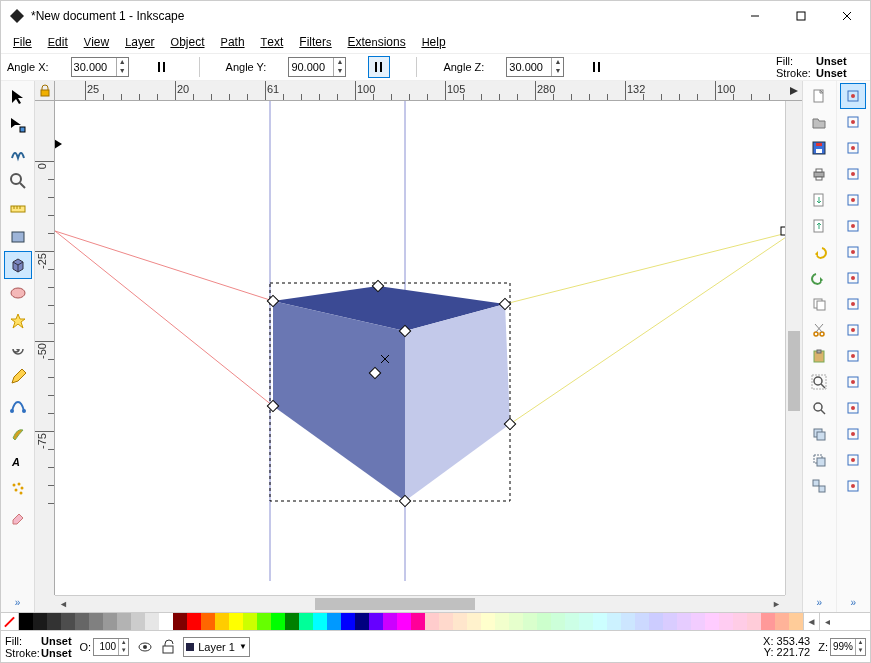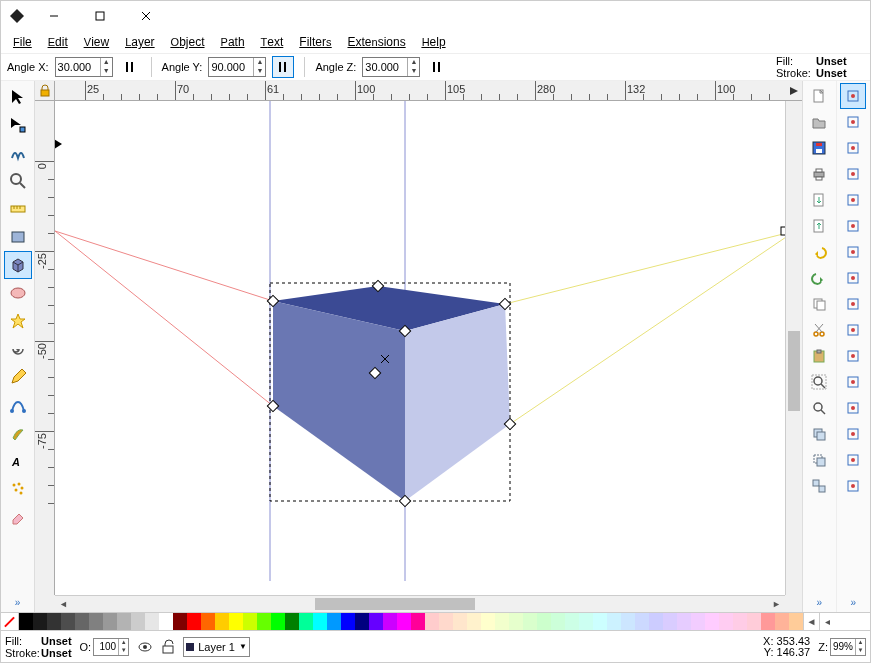--- a/index.html
+++ b/index.html
@@ -4,21 +4,21 @@
 <style>
 * { box-sizing: border-box; margin: 0; padding: 0; font-family: "Segoe UI", Tahoma, sans-serif; font-size: 11px; user-select: none; }
 body { width: 871px; height: 663px; background: #fff; overflow: hidden; display: flex; flex-direction: column; border: 1px solid #ccc; }
 .titlebar { height: 30px; display: flex; align-items: center; padding: 0 0 0 8px; background: #fff; }
 .titlebar .logo { width:16px; height:16px; margin-right:6px; }
 .titlebar .title { flex: 1; font-size: 12px; }
 .titlebar .winbtn { width: 46px; height: 30px; display:flex; align-items:center; justify-content:center; }
 .menubar { height: 22px; display: flex; align-items: center; padding: 0 6px; gap: 4px; }
 .menubar .mi { padding: 2px 6px; font-size: 12px; text-decoration: underline; }
 .menubar .mi u { text-decoration: underline; }
-.optbar { height: 28px; display:flex; align-items:center; padding:0 6px; gap:6px; border-top:1px solid #eee; border-bottom:1px solid #eee; }
+.optbar { height: 28px; display:flex; align-items:center; padding:0 6px; gap:22px; border-top:1px solid #eee; border-bottom:1px solid #eee; }
 .optbar .lbl { font-size:11px; }
 .optbar .spin { display:flex; align-items:center; border:1px solid #7a7a7a; height:20px; background:#fff; }
 .optbar .spin input { width:44px; border:none; outline:none; font-size:11px; padding:0 2px; text-align:left; }
 .optbar .spin .ar { display:flex; flex-direction:column; width:12px; }
 .optbar .spin .ar div { height:9px; font-size:7px; line-height:8px; text-align:center; color:#444; border-left:1px solid #aaa; }
 .parbtn { width:22px; height:22px; display:flex; align-items:center; justify-content:center; border:1px solid transparent; }
 .parbtn.pressed { background:#e5f1fb; border-color:#0078d7; }
 .vsep { width:1px; height:20px; background:#ccc; margin:0 4px; }
 .fillrow { margin-left:auto; font-size:11px; line-height:12px; text-align:left; padding-right:8px; }
 .fillrow div { display:flex; }
@@ -88,20 +88,21 @@
 .selbox { stroke:#000; stroke-dasharray:3 3; fill:none; }
 .handle { fill:#fff; stroke:#000; stroke-width:1; }
 </style>
 </head>
 <body>
 
 <div class="titlebar">
   <svg class="logo iconsvg" viewBox="0 0 16 16">
       <polygon points="8,1 15,8 8,15 1,8" fill="#222"></polygon>
     </svg>
+  <div class="title">*New document 1 - Inkscape</div>
   <div class="winbtn">
       <svg width="10" height="10">
         <line x1="1" y1="5" x2="9" y2="5" stroke="#000"></line>
       </svg>
     </div>
   <div class="winbtn">
       <svg width="10" height="10">
         <rect x="1" y="1" width="8" height="8" fill="none" stroke="#000"></rect>
       </svg>
     </div>
@@ -295,21 +296,21 @@
           </svg>
       </div>
       <div class="hruler" id="hruler">
           <div class="tick" style="left: 30px;"></div>
           <div class="lab" style="left: 32px;">25</div>
           <div class="tick small" style="left: 48px;"></div>
           <div class="tick small" style="left: 66px;"></div>
           <div class="tick small" style="left: 84px;"></div>
           <div class="tick small" style="left: 102px;"></div>
           <div class="tick" style="left: 120px;"></div>
-          <div class="lab" style="left: 122px;">70</div>
+          <div class="lab" style="left: 122px;">20</div>
           <div class="tick small" style="left: 138px;"></div>
           <div class="tick small" style="left: 156px;"></div>
           <div class="tick small" style="left: 174px;"></div>
           <div class="tick small" style="left: 192px;"></div>
           <div class="tick" style="left: 210px;"></div>
           <div class="lab" style="left: 212px;">61</div>
           <div class="tick small" style="left: 228px;"></div>
           <div class="tick small" style="left: 246px;"></div>
           <div class="tick small" style="left: 264px;"></div>
           <div class="tick small" style="left: 282px;"></div>
@@ -728,21 +729,21 @@
       <path d="M4 7 v-2 a4 4 0 0 1 8 0" fill="none" stroke="#333"></path>
     </svg>
   <div class="layersel">
     <div class="dot"></div>
     <span>Layer 1</span>
     <span style="font-size:8px;">▼</span>
   </div>
 
   <div class="coords">
     <div><span>X:</span> <span>353.43</span></div>
-    <div><span>Y:</span> <span>146.37</span></div>
+    <div><span>Y:</span> <span>221.72</span></div>
   </div>
   <div class="zgrp">
     <span>Z:</span>
     <div class="numin">
       <input value="99%" style="">
       <div class="ars">
           <div>▲</div>
           <div>▼</div>
         </div>
     </div>

